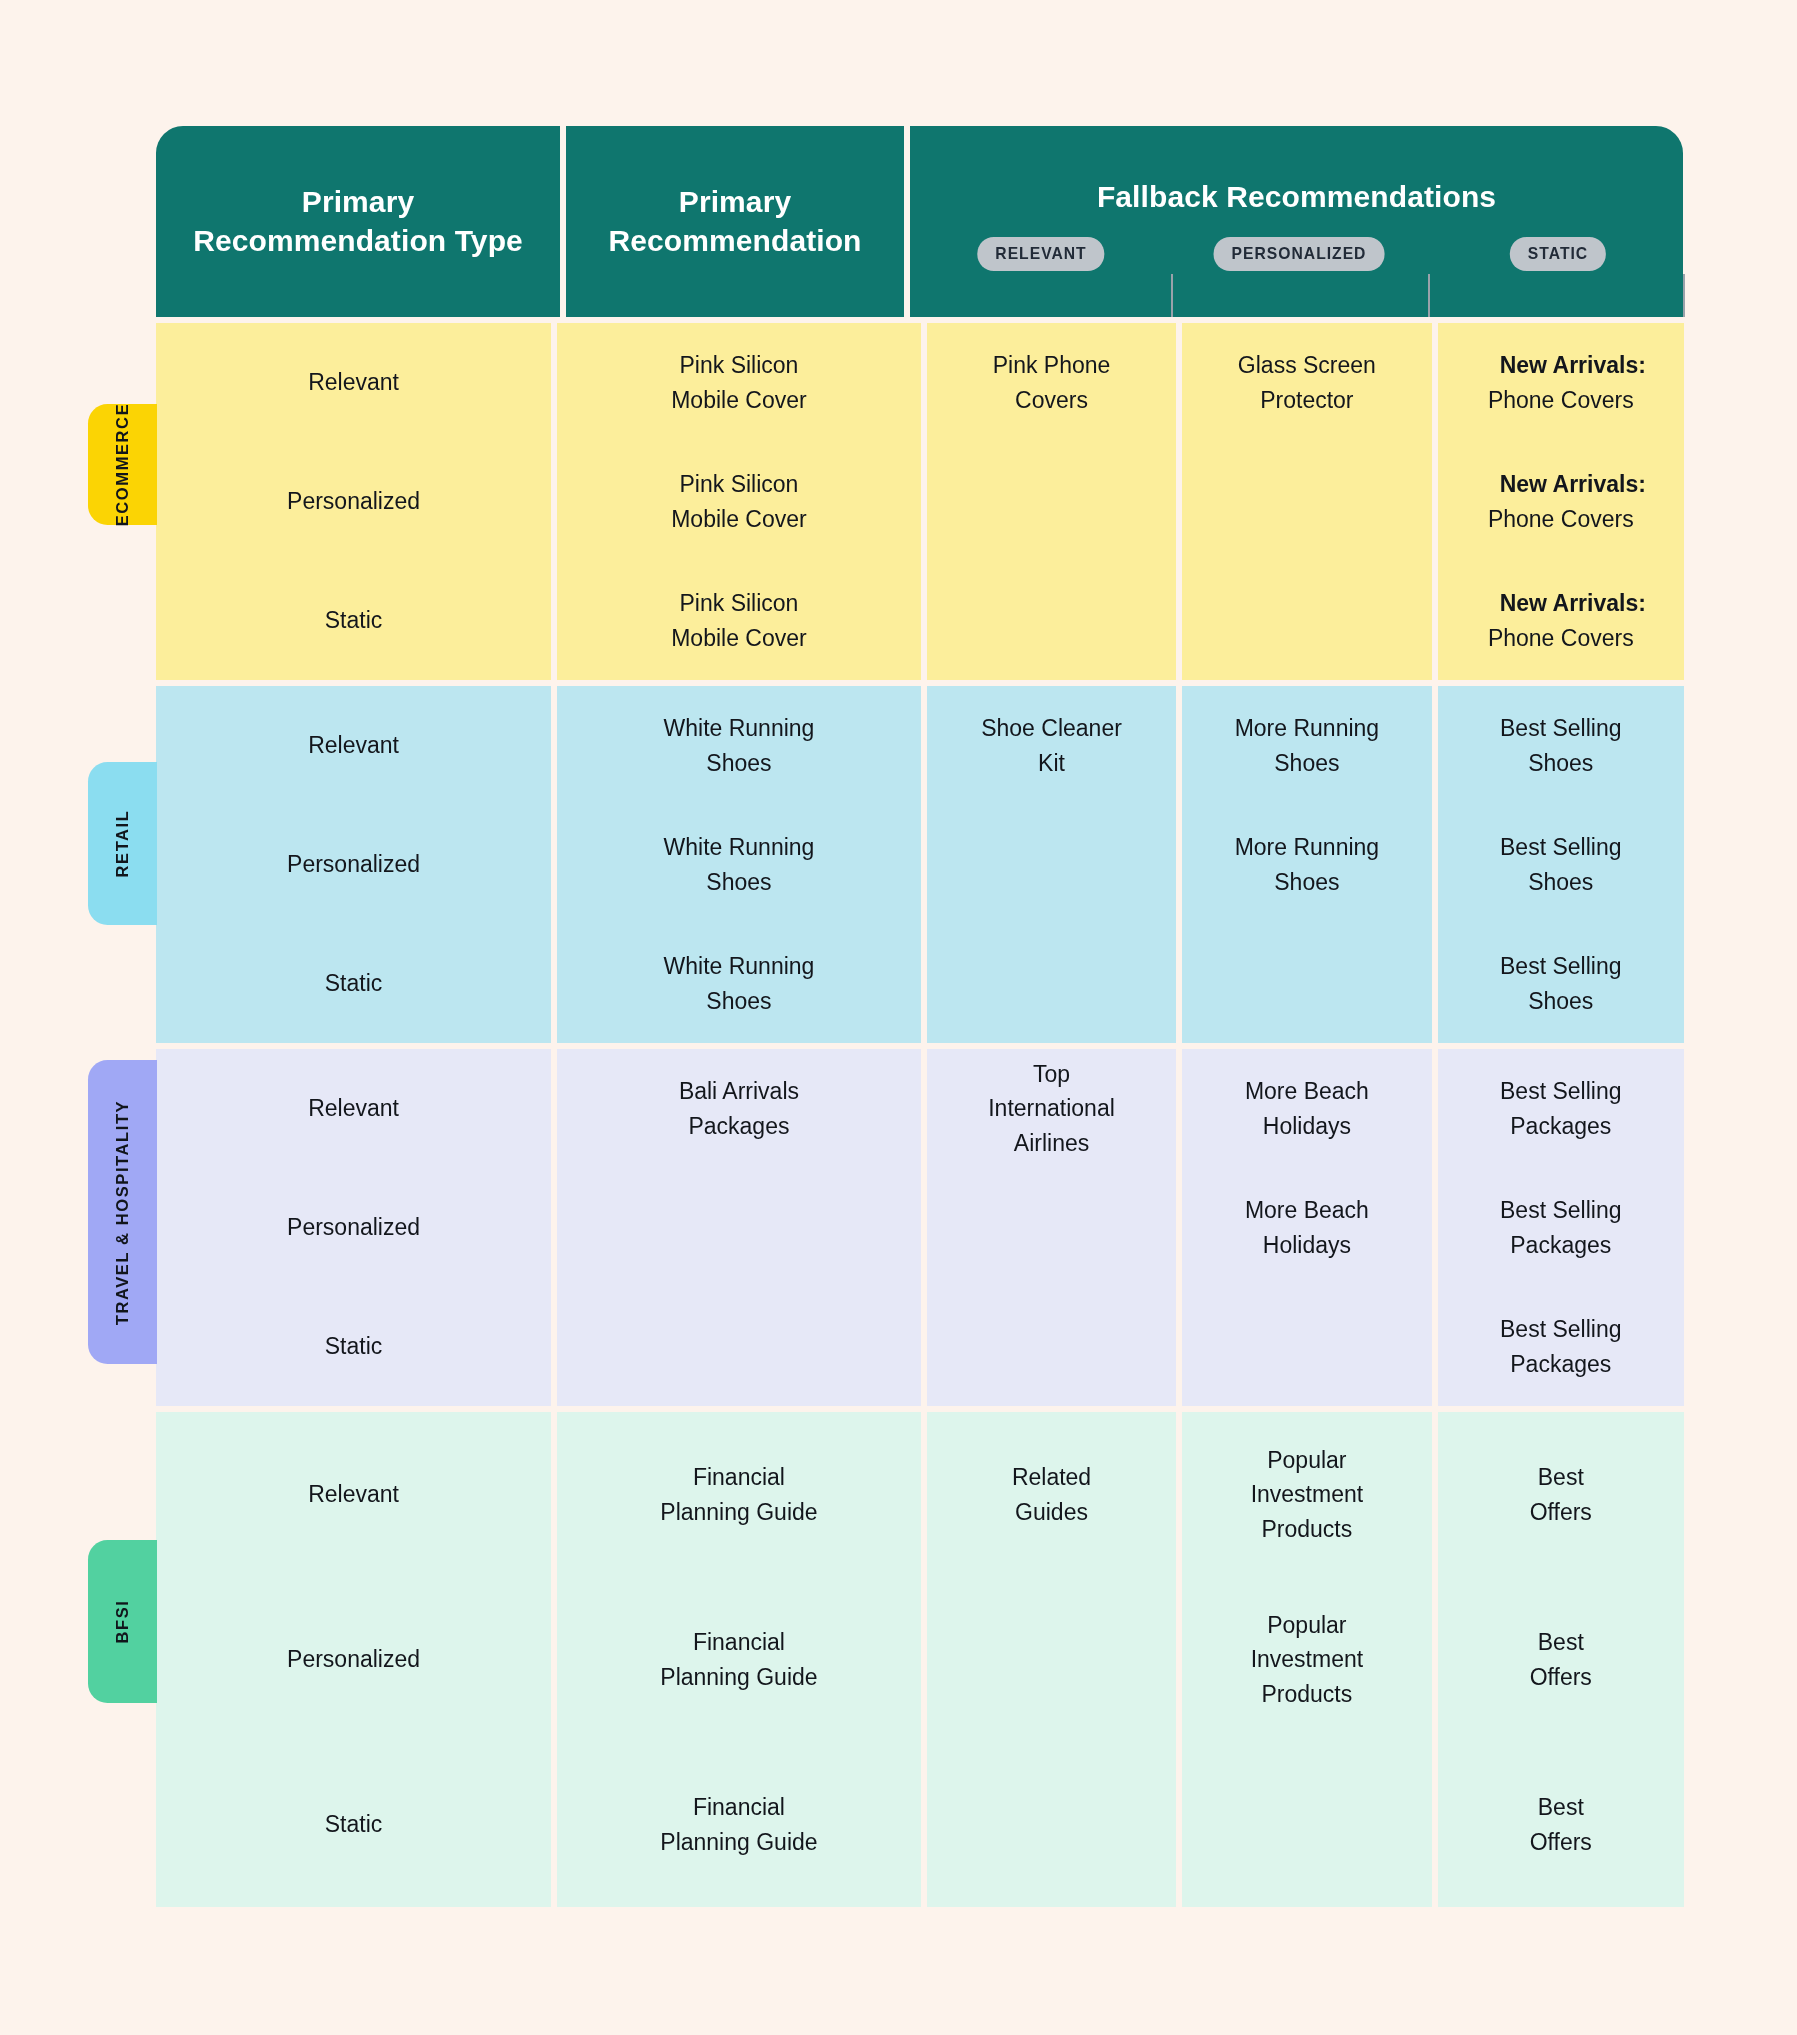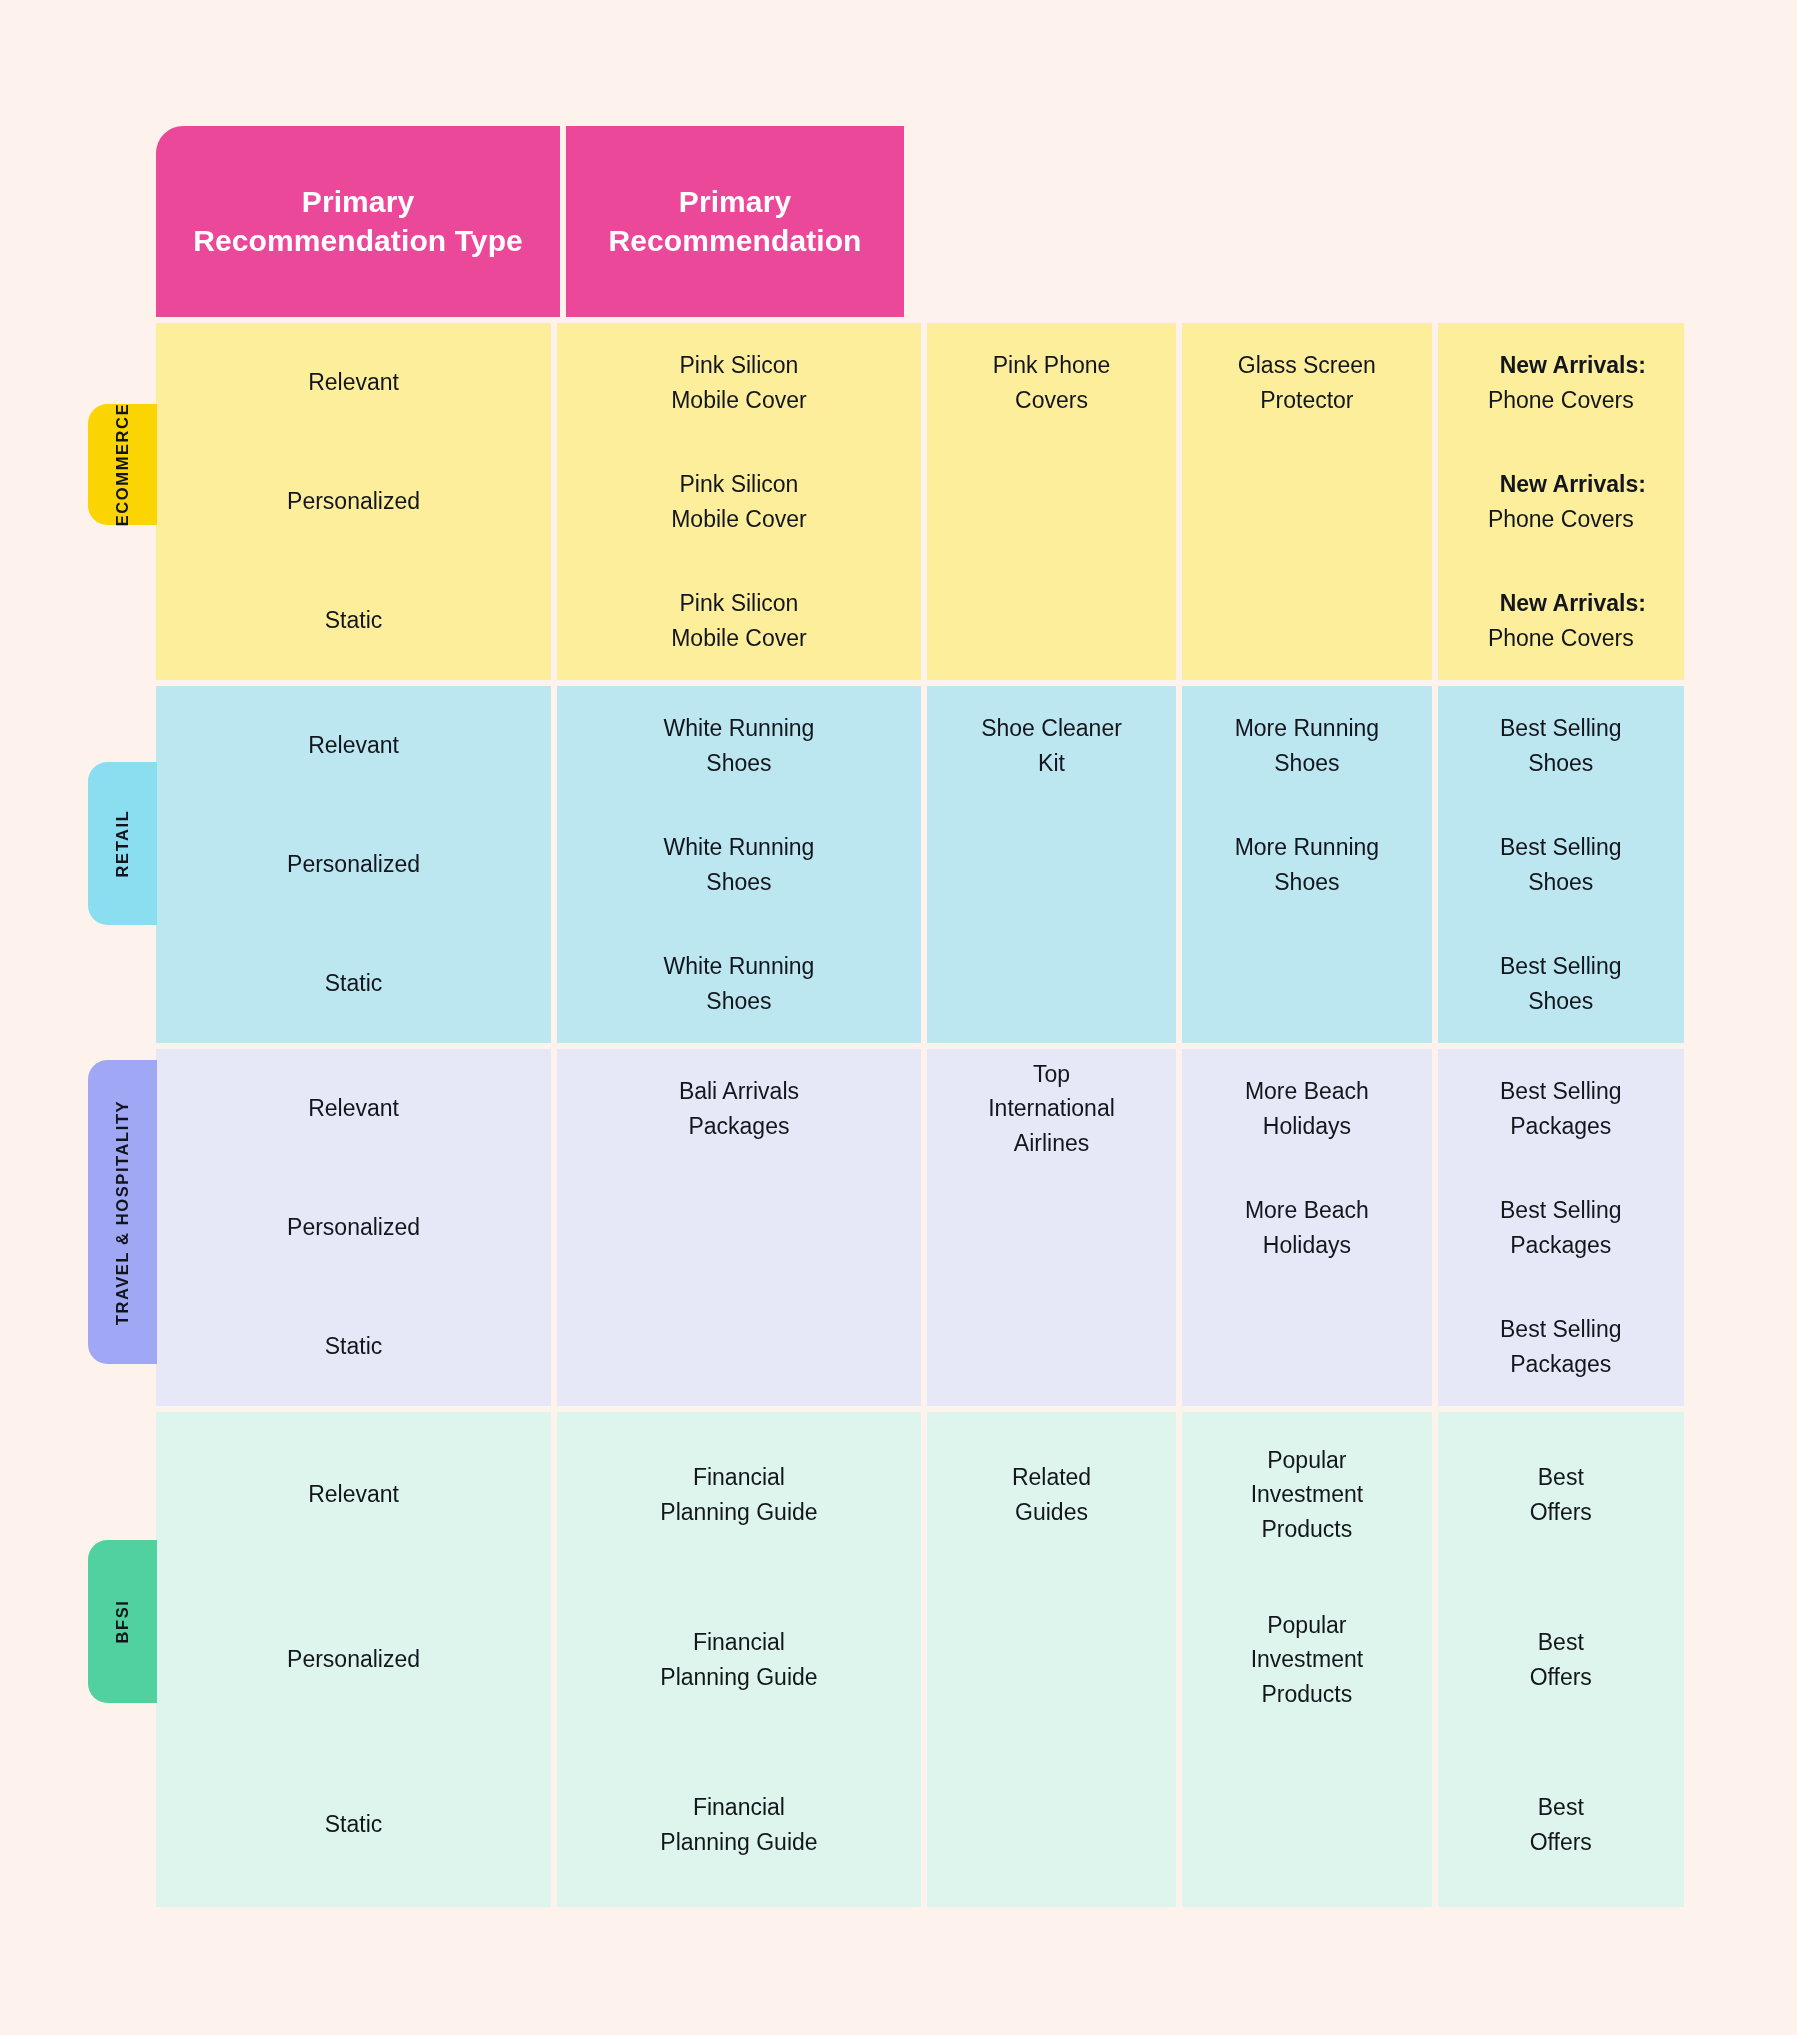--- a/index.html
+++ b/index.html
@@ -23,21 +23,21 @@
     width: 1528px;
   }
 
   
   .header-row {
     display: flex;
     gap: 6px;
     height: 191px;
   }
   .hdr-cell {
-    background: #ec4899;
+    background: #0f766e;
     display: flex;
     align-items: center;
     justify-content: center;
     position: relative;
   }
   .hdr-cell.col-type     { width: 404px; border-top-left-radius: 27px; }
   .hdr-cell.col-primary  { width: 338px; }
   .hdr-cell.col-fallback {
     width: 773px;
     border-top-right-radius: 27px;
@@ -183,20 +183,34 @@
       </div>
     </div>
 
     <div class="hdr-cell col-primary">
       <div class="hdr-title">
         <div>Primary</div>
         <div>Recommendation</div>
       </div>
     </div>
 
+    <div class="hdr-cell col-fallback">
+      <div class="hdr-fallback-inner">
+        <div class="hdr-fallback-title">Fallback Recommendations</div>
+
+        <div class="pill" style="left:131px">RELEVANT</div>
+        <div class="pill-line" style="left:261px"></div>
+
+        <div class="pill" style="left:389px">PERSONALIZED</div>
+        <div class="pill-line" style="left:518px"></div>
+
+        <div class="pill" style="left:648px">STATIC</div>
+        <div class="pill-line" style="left:773px"></div>
+      </div>
+    </div>
   </div>
 
   <div class="body-rows">
 
     <div class="vrow r-ecommerce">
       <div class="cell col-type">
         <div class="slots">
           <div class="slot">Relevant</div>
           <div class="slot">Personalized</div>
           <div class="slot">Static</div>

